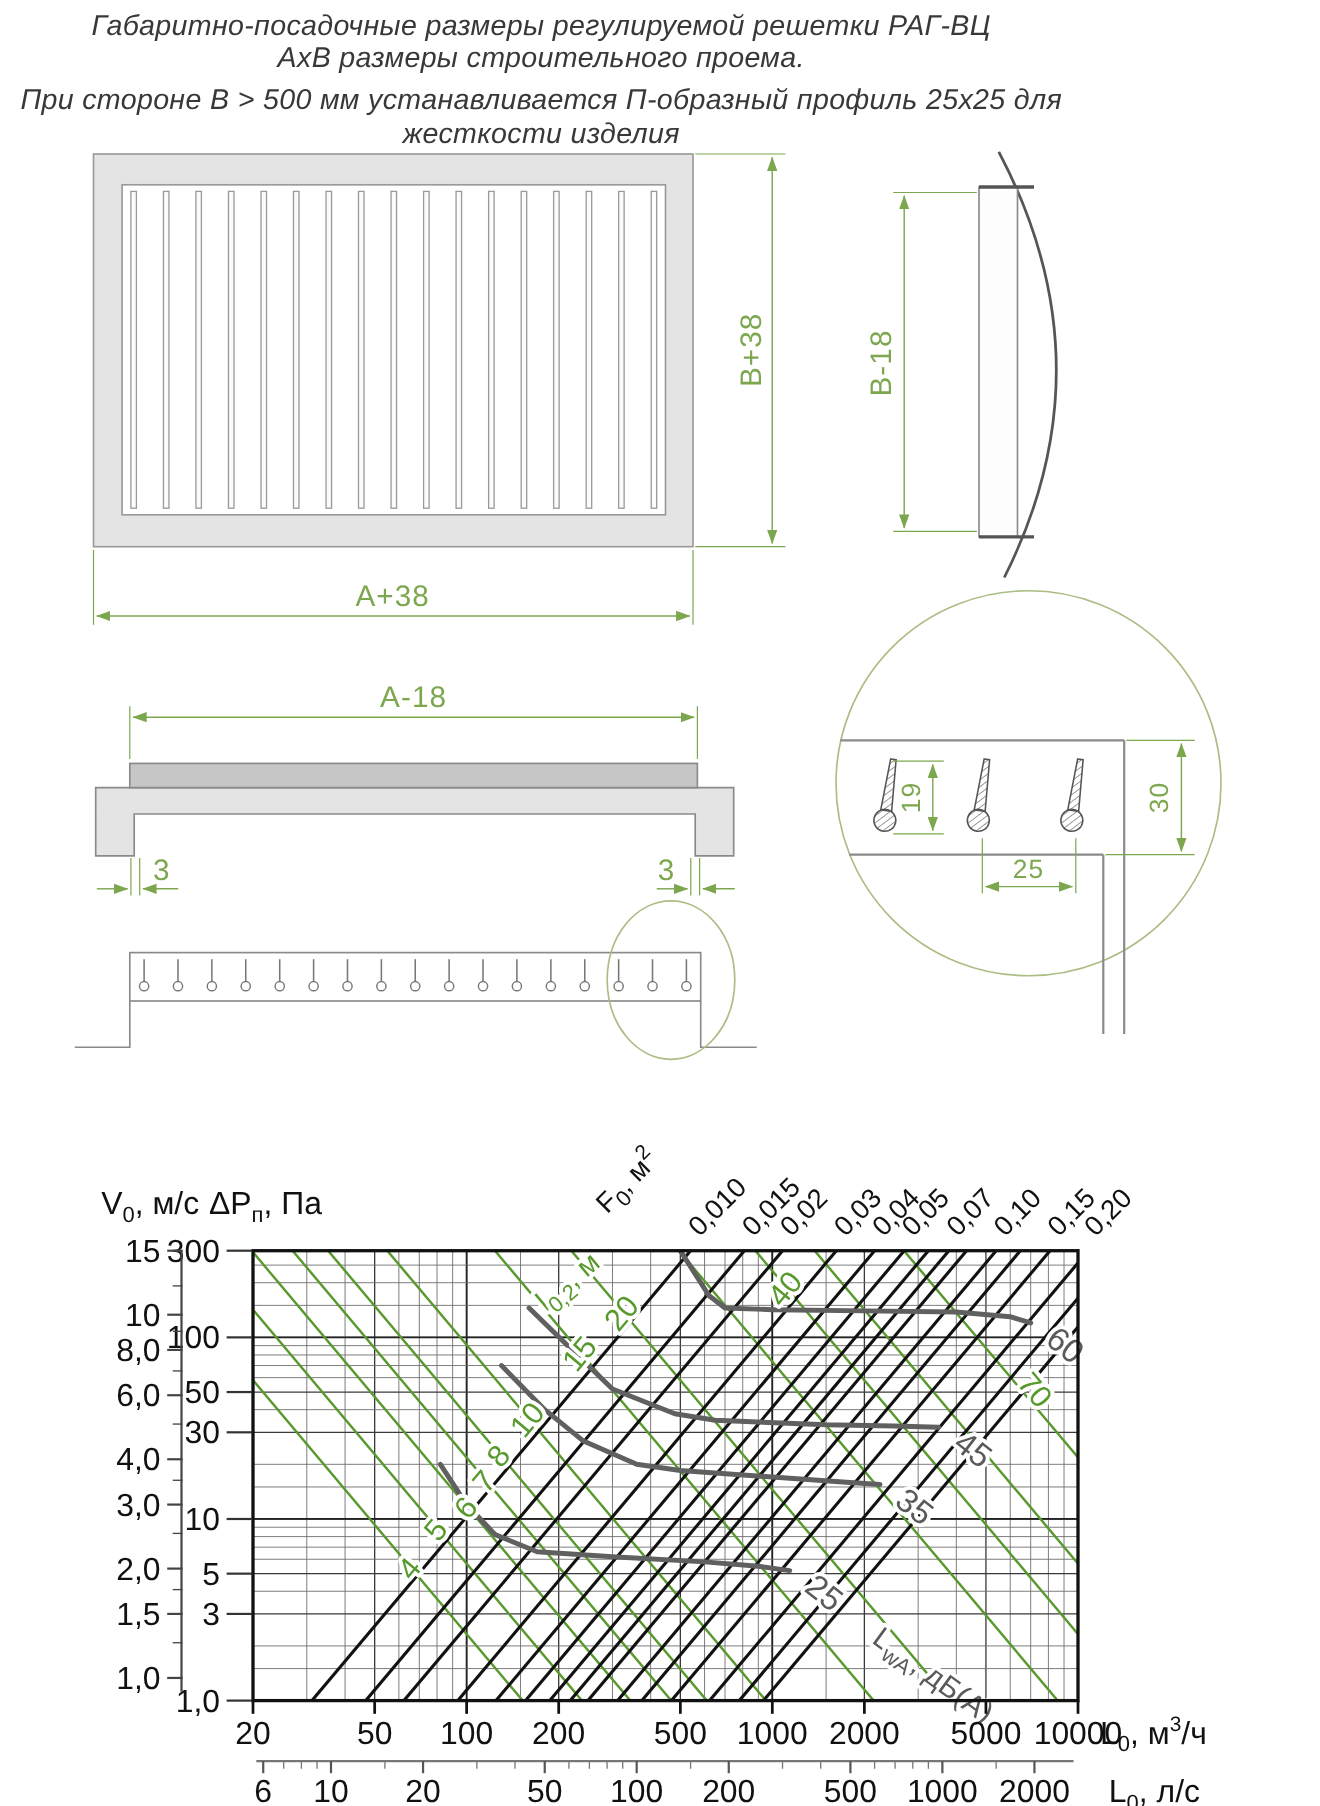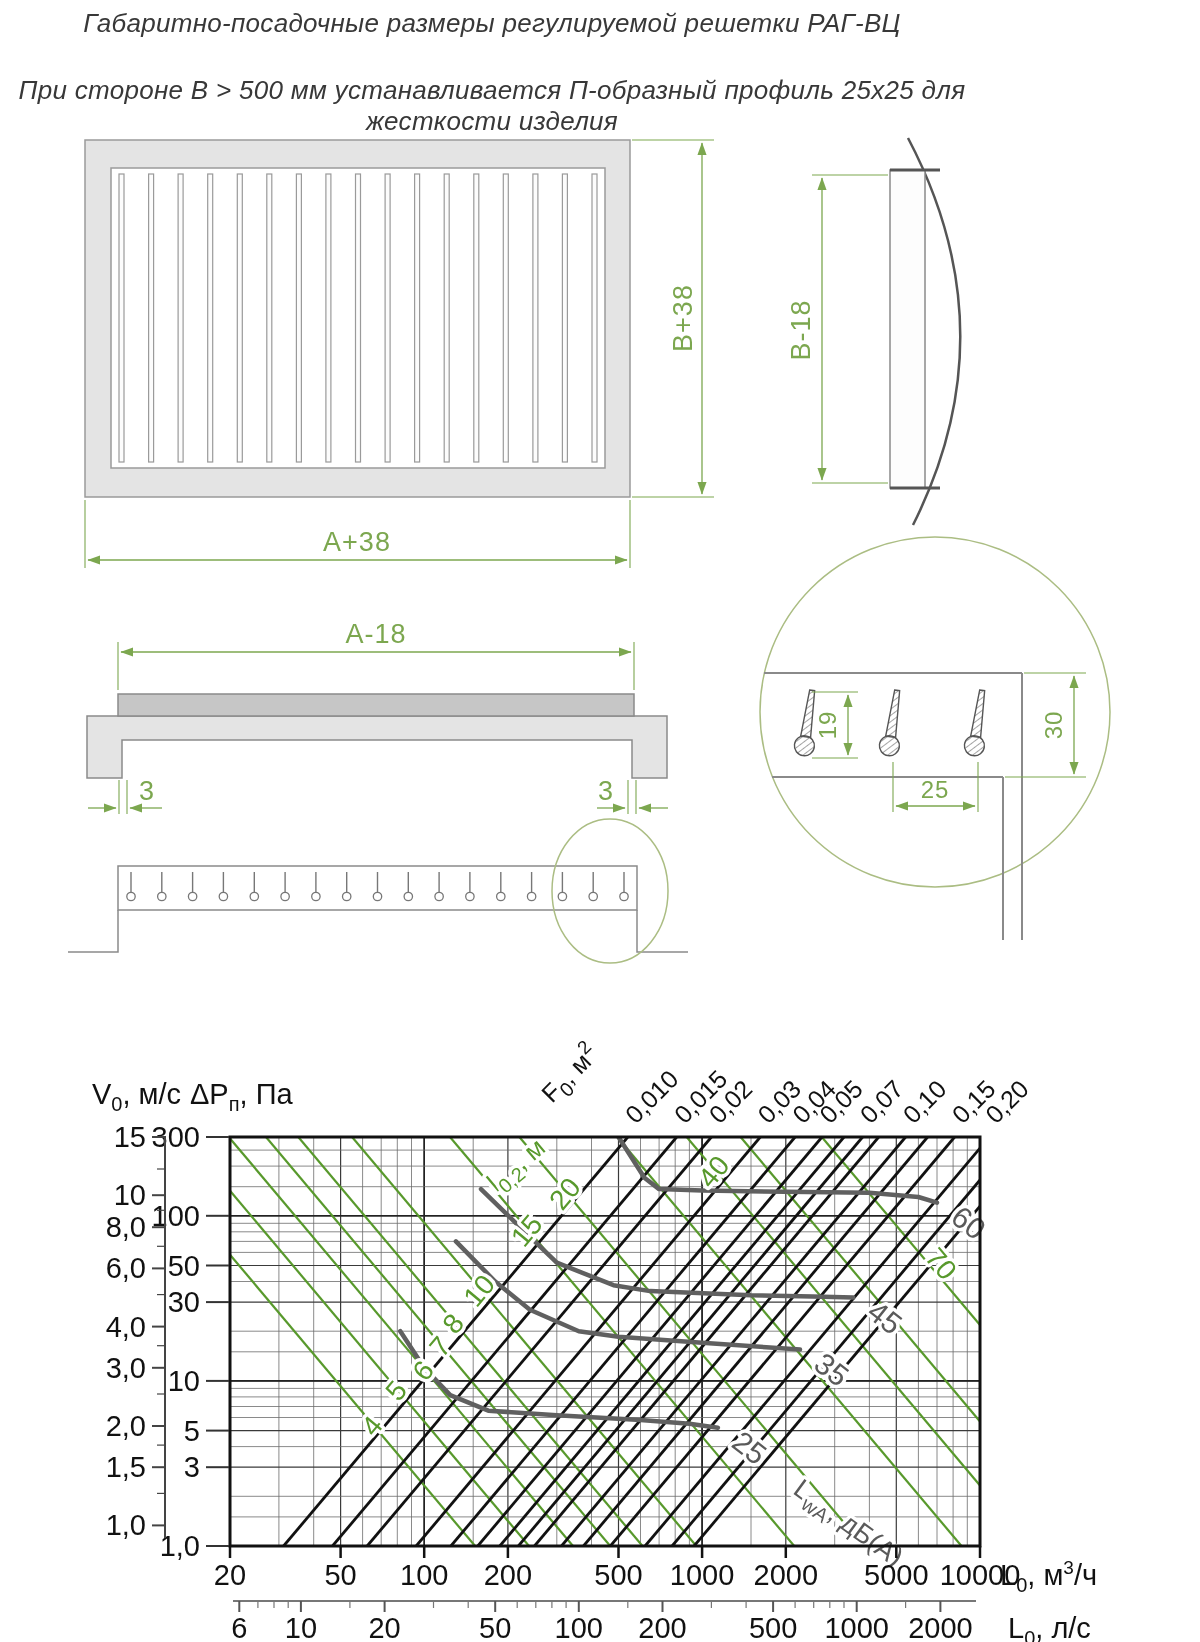--- a/index.html
+++ b/index.html
@@ -19,20 +19,21 @@
   .ndig{font-size:30px;fill:#5a5a5a}
   .nttl{font-size:27px;fill:#5a5a5a}
   .axlab{font-size:29px;fill:#111}
   .halo{stroke:#fff;stroke-width:7px;paint-order:stroke;stroke-linejoin:round}
 </style>
 </head>
 <body>
 
 <div class="page">
   <div class="tl" style="top:8px">Габаритно-посадочные размеры регулируемой решетки РАГ-ВЦ</div>
+  <div class="tl" style="top:37px">АхВ размеры строительного проема.</div>
   <div class="tl" style="top:75px">При стороне В &gt; 500 мм устанавливается П-образный профиль 25х25 для жесткости изделия</div>
 
   <svg id="scene" width="1200" height="1642" viewBox="0 0 1200 1642">
     <defs>
       <marker id="arr" viewBox="0 0 10 10" refX="9.5" refY="5" markerWidth="10" markerHeight="10" orient="auto-start-reverse">
           <path d="M0,1.4 L10,5 L0,8.6 z" fill="#7ca74f"></path>
         </marker>
       <pattern id="hatch" patternUnits="userSpaceOnUse" width="5" height="5" patternTransform="rotate(45)">
         <line x1="0" y1="0" x2="0" y2="5" stroke="#666" stroke-width="1.2"></line>
       </pattern>

